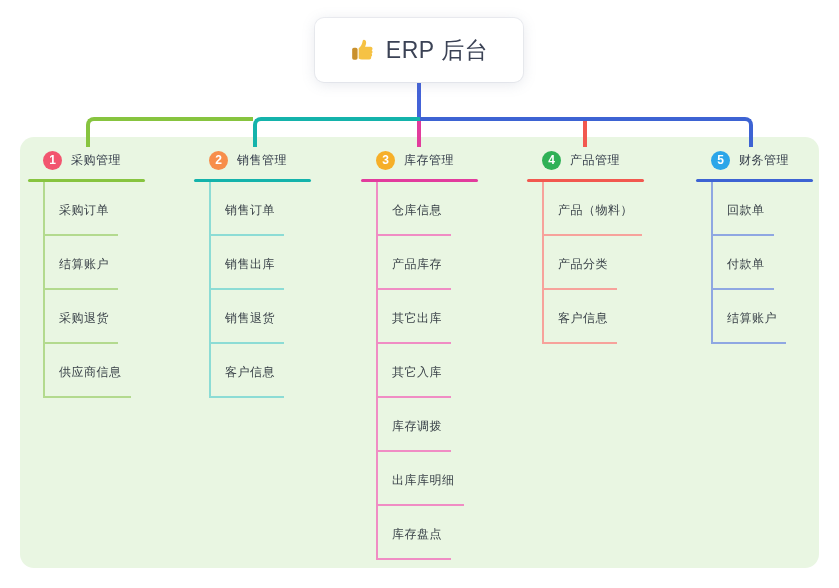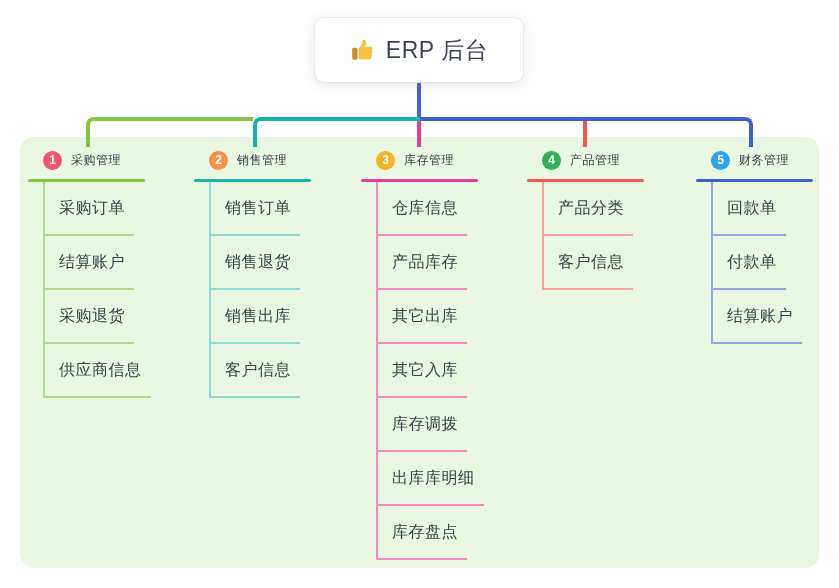--- a/index.html
+++ b/index.html
@@ -48,21 +48,21 @@
     color:#ffffff; font-size:12px; font-weight:bold;
     display:flex; align-items:center; justify-content:center; flex:0 0 19px;
   }
   .branch-label { font-size:12px; color:#333B49; font-weight:500; letter-spacing:.5px; white-space:nowrap; }
   .branch-underline { width:117px; height:3px; margin-top:7px; border-radius:2px; background:var(--line); }
 
   .children { margin-left:15px; border-left:2px solid var(--child); width:fit-content; }
   .child-row { height:54px; display:flex; align-items:flex-end; }
   .child-label {
     display:inline-block; border-bottom:2px solid var(--child);
-    padding:0 9px 15px 14px; font-size:16px; color:#3A4249;
+    padding:0 9px 15px 14px; font-size:12px; color:#3A4249;
     white-space:nowrap; letter-spacing:.5px;
   }
 </style>
 </head>
 <body>
 
 <div class="stage">
 
   <div class="panel"></div>
 
@@ -109,24 +109,24 @@
     <div class="branch-title">
       <span class="badge">2</span>
       <span class="branch-label">销售管理</span>
     </div>
     <div class="branch-underline"></div>
     <div class="children">
       <div class="child-row">
           <span class="child-label">销售订单</span>
         </div>
       <div class="child-row">
+          <span class="child-label">销售出库</span>
+        </div>
+      <div class="child-row">
           <span class="child-label">销售退货</span>
-        </div>
-      <div class="child-row">
-          <span class="child-label">销售出库</span>
         </div>
       <div class="child-row">
           <span class="child-label">客户信息</span>
         </div>
     </div>
   </div>
 
   <div class="branch b3" style="--line: #E23C9D; --child: #F08CC4; --badge: #F6AF28;">
     <div class="branch-title">
       <span class="badge">3</span>
@@ -159,20 +159,23 @@
   </div>
 
   <div class="branch b4" style="--line: #F2584F; --child: #F7A29B; --badge: #2FB156;">
     <div class="branch-title">
       <span class="badge">4</span>
       <span class="branch-label">产品管理</span>
     </div>
     <div class="branch-underline"></div>
     <div class="children">
       <div class="child-row">
+          <span class="child-label">产品（物料）</span>
+        </div>
+      <div class="child-row">
           <span class="child-label">产品分类</span>
         </div>
       <div class="child-row">
           <span class="child-label">客户信息</span>
         </div>
     </div>
   </div>
 
   <div class="branch b5" style="--line: #3D63D3; --child: #8FA7E2; --badge: #2CA6E9;">
     <div class="branch-title">

